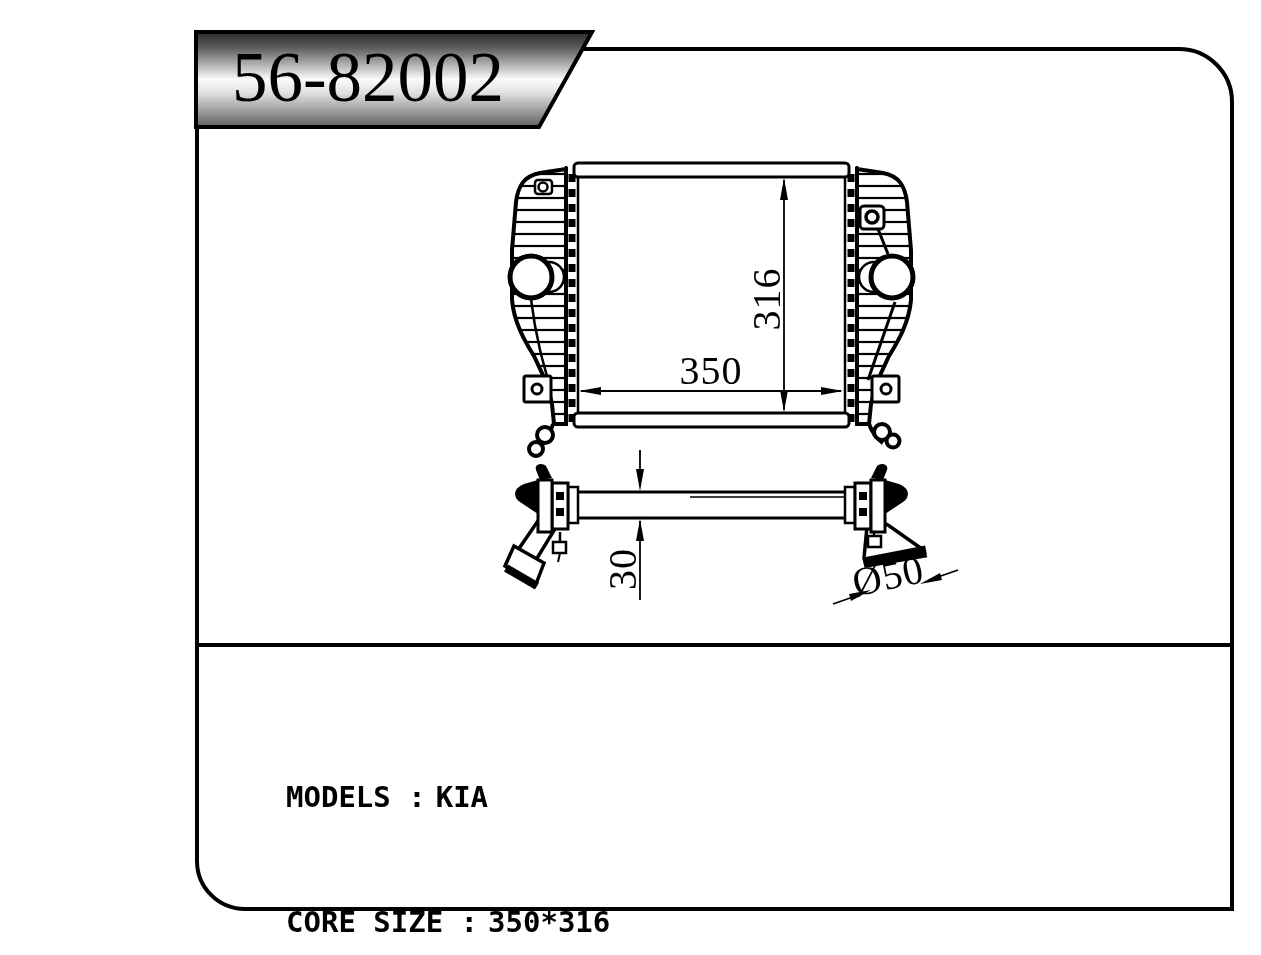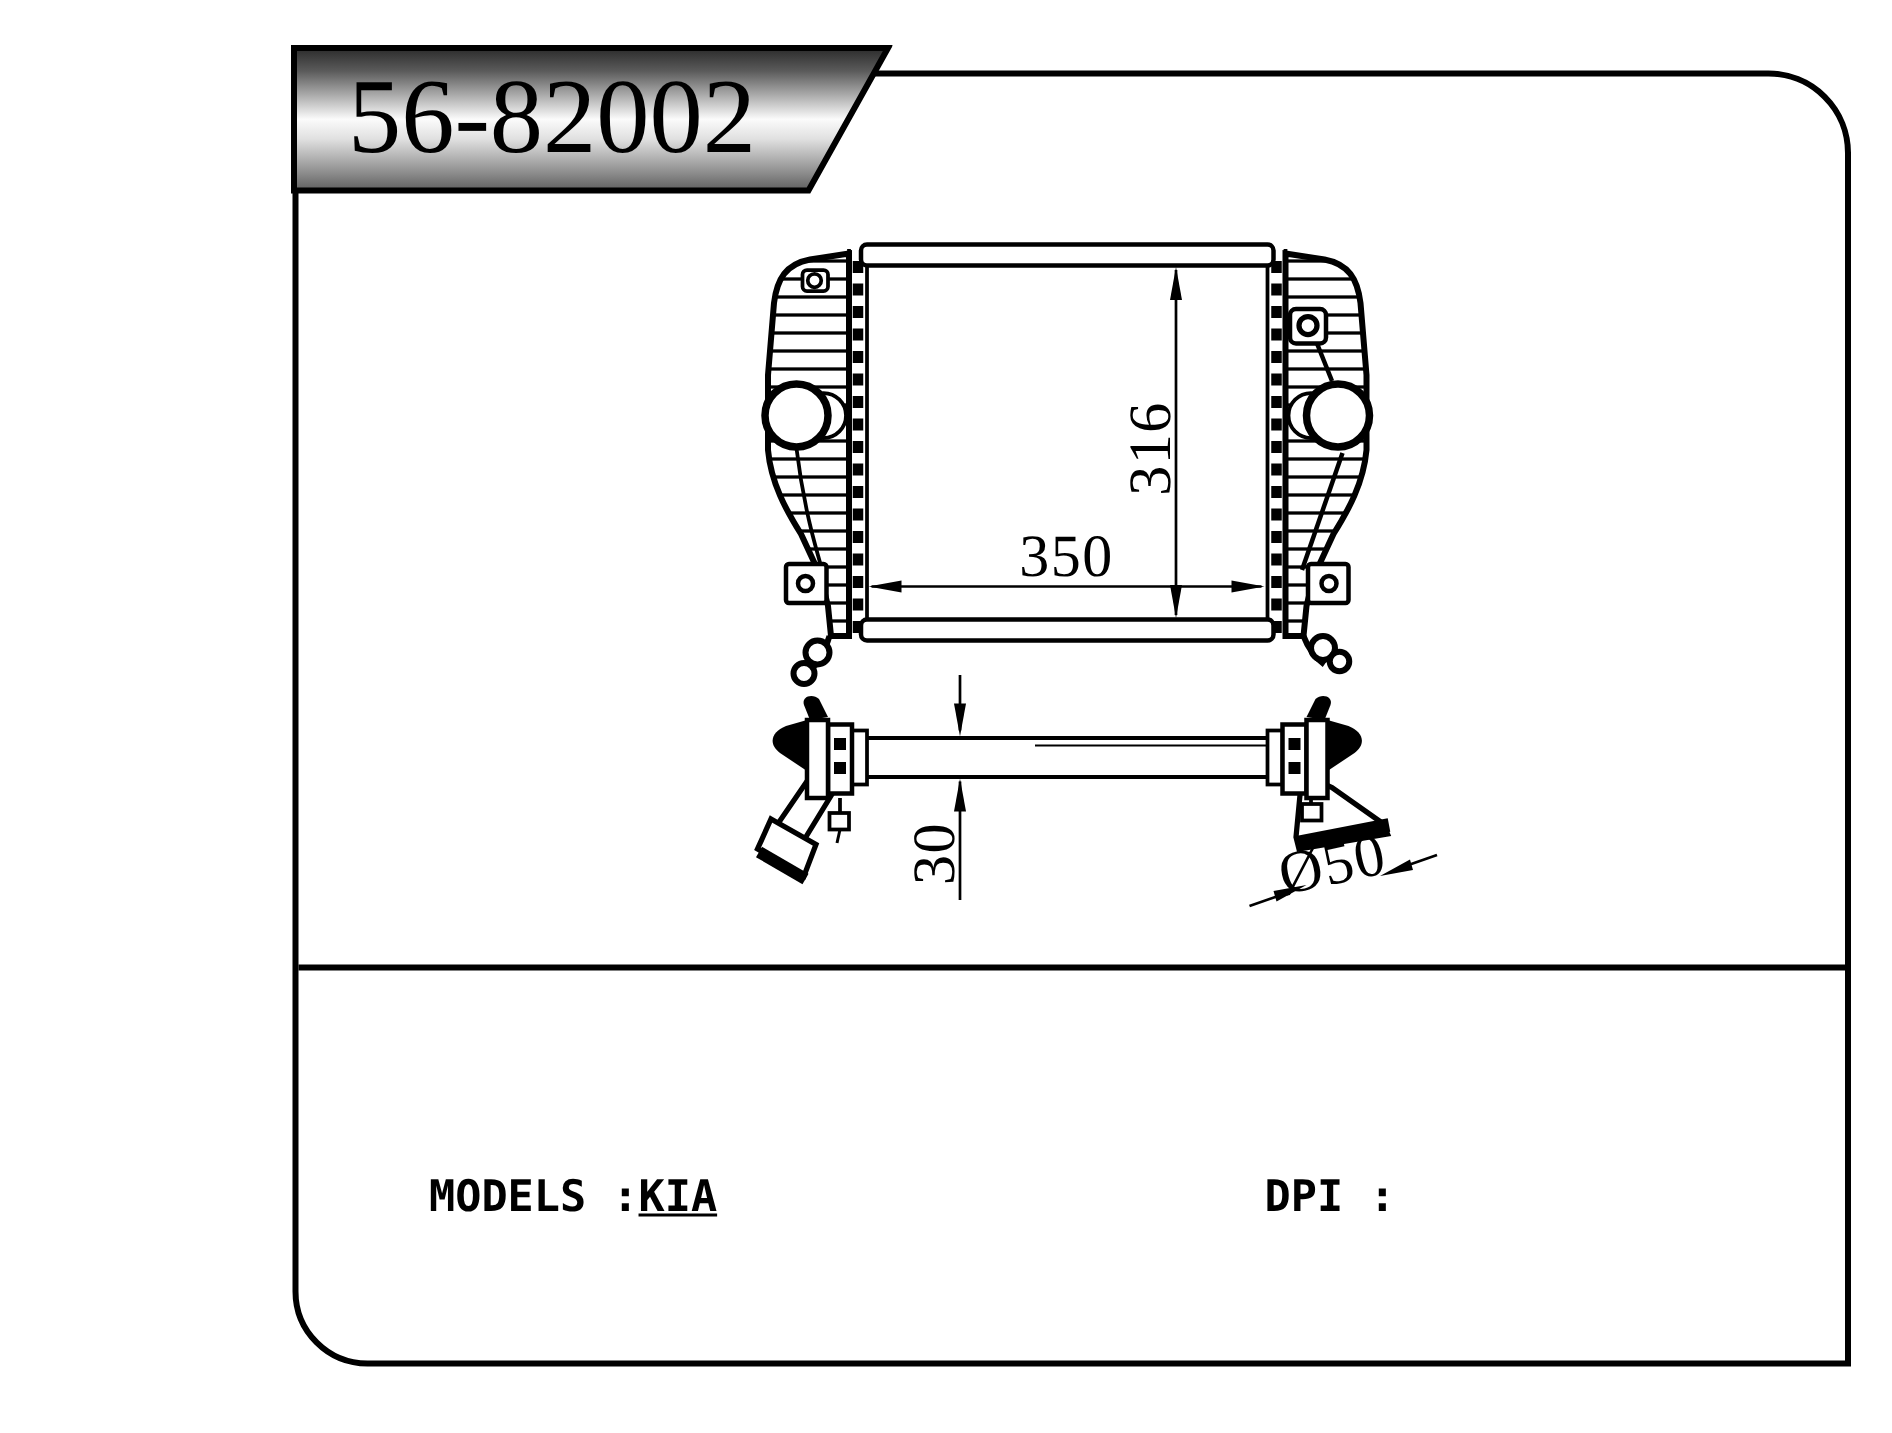--- a/index.html
+++ b/index.html
@@ -42,21 +42,21 @@
     position:absolute;
     top:694px;
     font-size:29px;
     font-weight:bold;
     line-height:41.5px;
     color:#000;
     white-space:pre;
   }
   .spec-col.left{left:286px;}
   .spec-col.right{left:843px;}
-  .spec-value{margin-left:0;text-decoration:underline;}
+  .spec-value{margin-left:10px;}
 </style>
 </head>
 <body>
 
 <div class="page">
 
   <div class="card"></div>
 
   <svg class="drawing-svg" viewBox="0 0 1261 955">
     <defs>
@@ -196,23 +196,23 @@
       </linearGradient>
     </defs>
     <polygon points="3,2 399,2 346,97 3,97" fill="url(#metalGrad)" stroke="#000" stroke-width="4"></polygon>
     <text class="badge-text" x="175" y="71" text-anchor="middle">56-82002</text>
   </svg>
 
   <div class="divider"></div>
 
   <div class="spec-col left">
     <div class="spec-row"><span class="spec-label">MODELS :</span><span class="spec-value">KIA</span></div>
+    <div class="spec-row"><span class="spec-label">CORE SIZE :</span><span class="spec-value">350*316</span></div>
     
     
   </div>
 
   <div class="spec-col right">
-    <div class="spec-row"><span class="spec-label">DPI :</span><span class="spec-value"></span></div>
     
     
   </div>
 
 </div>
 
 </body></html>

